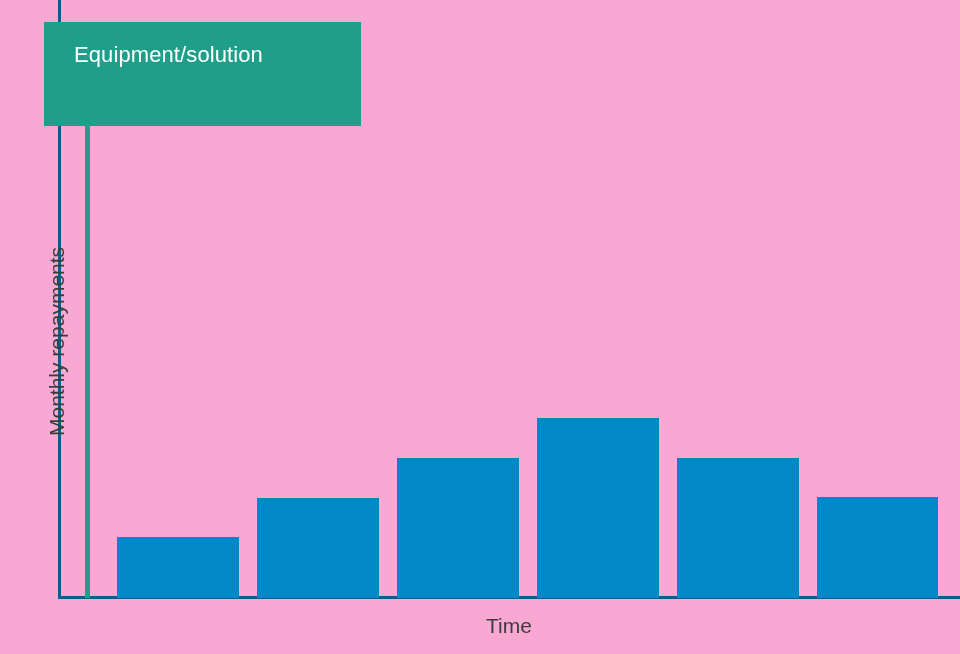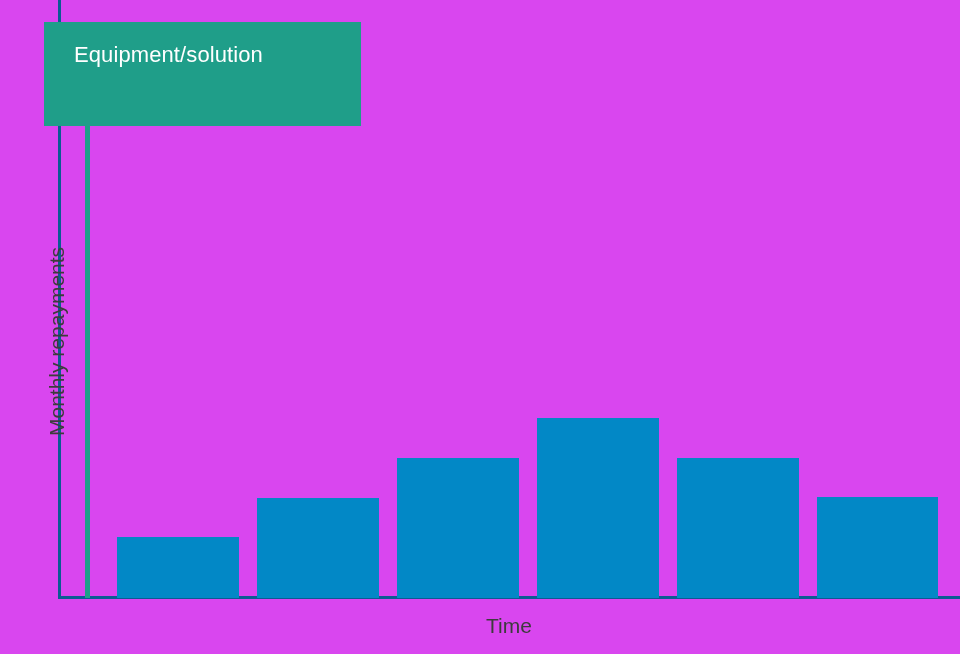--- a/index.html
+++ b/index.html
@@ -11,21 +11,21 @@
     width: 960px;
     height: 654px;
     overflow: hidden;
     font-family: "Liberation Sans", sans-serif;
   }
 
   #chart-root {
     position: relative;
     width: 960px;
     height: 654px;
-    background: #d946ef;
+    background: #f9a8d4;
   }
 
   
   .plot-area {
     position: absolute;
     left: 0;
     top: 0;
     width: 960px;
     height: 654px;
   }

